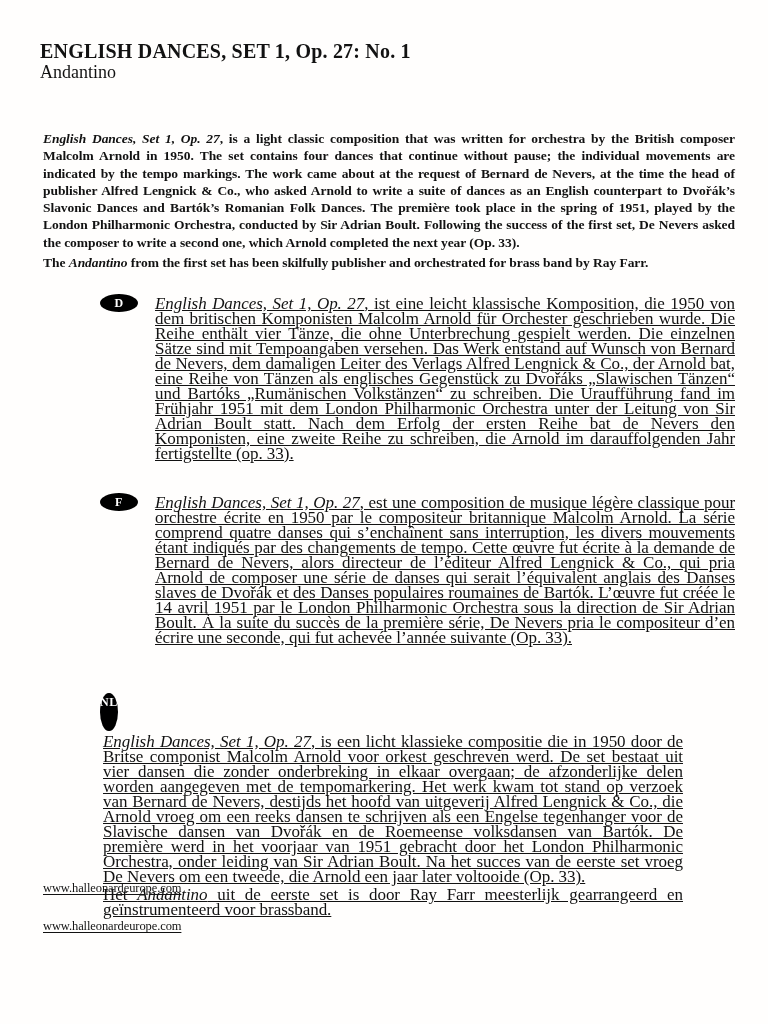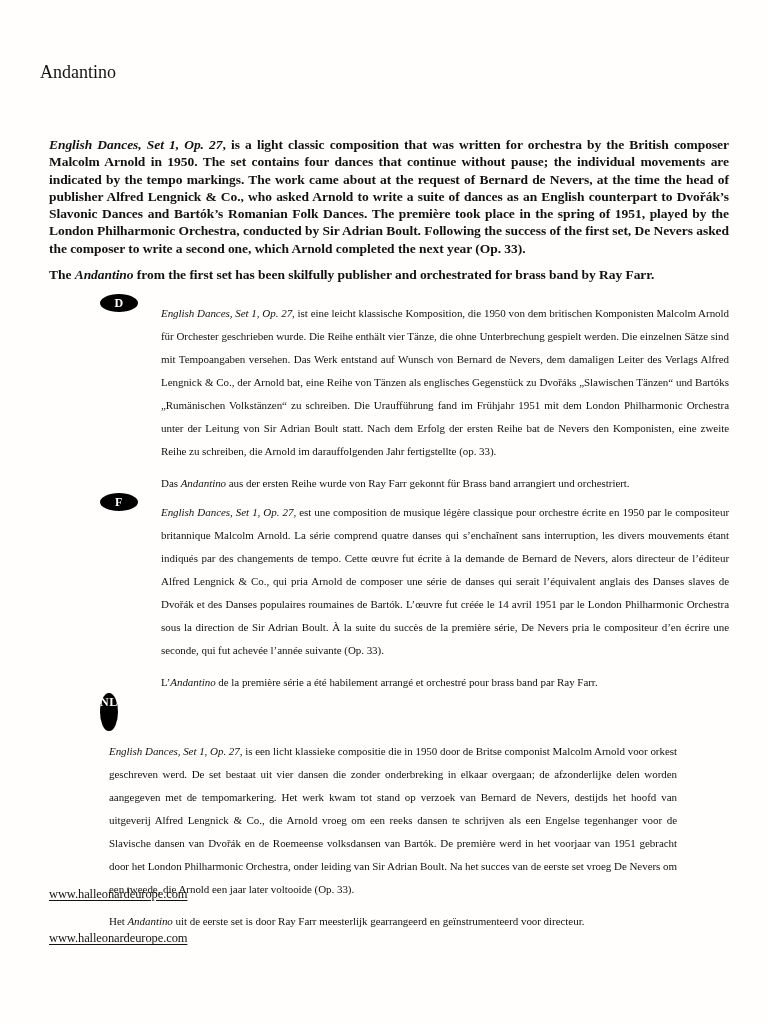--- a/index.html
+++ b/index.html
@@ -29,67 +29,66 @@
   .sec-de { top:293px; }
   .sec-fr { top:492px; }
   .sec-nl { top:692px;flex-direction:column; }
   .lang-badge {
     flex:0 0 38px; height:18px; margin-right:14px; margin-top:1px;
     background:#000; color:#fff; border-radius:50%;
     text-align:center; font-weight:bold; font-size:12px; line-height:18px;
     letter-spacing:0.5px;
   }
   .lang-body {
-    width:586px; font-size:11px; line-height:23px;
-    text-align:justify; letter-spacing:-0.05px;
+    width:586px; font-size:17px; line-height:15px;
+    text-align:justify; letter-spacing:-0.05px;text-decoration:underline;
   }
-  p { margin:9px; }
+  p { margin:3px; }
   .it { font-style:italic; }
   .footer {
     position:absolute; top:859px; left:40px; width:698px;
     font-size:12.5px; line-height:17.8px; letter-spacing:-0.1px;
   }
   .footer p { text-align:justify; }
   .dist-link {
     color:inherit; text-decoration:underline; text-underline-offset:2px; cursor:pointer;
   }
 </style>
 </head>
 <body>
 
 <div class="page">
 
+  <div class="page-title">ENGLISH DANCES, SET 1, Op. 27: No. 1</div>
   <div class="page-subtitle">Andantino</div>
 
   <div class="en-block">
     <p><span class="it">English Dances, Set 1, Op. 27</span><span>, is a light classic composition that was written for orchestra by the British composer Malcolm Arnold in 1950. The set contains four dances that continue without pause; the individual movements are indicated by the tempo markings. The work came about at the request of Bernard de Nevers, at the time the head of publisher Alfred Lengnick &amp; Co., who asked Arnold to write a suite of dances as an English counterpart to Dvořák’s Slavonic Dances and Bartók’s Romanian Folk Dances. The première took place in the spring of 1951, played by the London Philharmonic Orchestra, conducted by Sir Adrian Boult. Following the success of the first set, De Nevers asked the composer to write a second one, which Arnold completed the next year (Op. 33).</span></p>
     <p><span>The </span><span class="it">Andantino</span><span> from the first set has been skilfully publisher and orchestrated for brass band by Ray Farr.</span></p>
   </div>
 
   <div class="lang-section sec-de">
     <span class="lang-badge">D</span>
     <div class="lang-body">
       <p><span class="it">English Dances, Set 1, Op. 27</span><span>, ist eine leicht klassische Komposition, die 1950 von dem britischen Komponisten Malcolm Arnold für Orchester geschrieben wurde. Die Reihe enthält vier Tänze, die ohne Unterbrechung gespielt werden. Die einzelnen Sätze sind mit Tempoangaben versehen. Das Werk entstand auf Wunsch von Bernard de Nevers, dem damaligen Leiter des Verlags Alfred Lengnick &amp; Co., der Arnold bat, eine Reihe von Tänzen als englisches Gegenstück zu Dvořáks „Slawischen Tänzen“ und Bartóks „Rumänischen Volkstänzen“ zu schreiben. Die Uraufführung fand im Frühjahr 1951 mit dem London Philharmonic Orchestra unter der Leitung von Sir Adrian Boult statt. Nach dem Erfolg der ersten Reihe bat de Nevers den Komponisten, eine zweite Reihe zu schreiben, die Arnold im darauffolgenden Jahr fertigstellte (op. 33).</span></p>
-      <p><span>Das </span><span class="it">Andantino</span><span> aus der ersten Reihe wurde von Ray Farr gekonnt für Brass band arrangiert und orchestriert.</span></p>
     </div>
   </div>
 
   <div class="lang-section sec-fr">
     <span class="lang-badge">F</span>
     <div class="lang-body">
       <p><span class="it">English Dances, Set 1, Op. 27</span><span>, est une composition de musique légère classique pour orchestre écrite en 1950 par le compositeur britannique Malcolm Arnold. La série comprend quatre danses qui s’enchaînent sans interruption, les divers mouvements étant indiqués par des changements de tempo. Cette œuvre fut écrite à la demande de Bernard de Nevers, alors directeur de l’éditeur Alfred Lengnick &amp; Co., qui pria Arnold de composer une série de danses qui serait l’équivalent anglais des Danses slaves de Dvořák et des Danses populaires roumaines de Bartók. L’œuvre fut créée le 14 avril 1951 par le London Philharmonic Orchestra sous la direction de Sir Adrian Boult. À la suite du succès de la première série, De Nevers pria le compositeur d’en écrire une seconde, qui fut achevée l’année suivante (Op. 33).</span></p>
-      <p><span>L’</span><span class="it">Andantino</span><span> de la première série a été habilement arrangé et orchestré pour brass band par Ray Farr.</span></p>
     </div>
   </div>
 
   <div class="lang-section sec-nl">
     <span class="lang-badge">NL</span>
     <div class="lang-body">
       <p><span class="it">English Dances, Set 1, Op. 27</span><span>, is een licht klassieke compositie die in 1950 door de Britse componist Malcolm Arnold voor orkest geschreven werd. De set bestaat uit vier dansen die zonder onderbreking in elkaar overgaan; de afzonderlijke delen worden aangegeven met de tempomarkering. Het werk kwam tot stand op verzoek van Bernard de Nevers, destijds het hoofd van uitgeverij Alfred Lengnick &amp; Co., die Arnold vroeg om een reeks dansen te schrijven als een Engelse tegenhanger voor de Slavische dansen van Dvořák en de Roemeense volksdansen van Bartók. De première werd in het voorjaar van 1951 gebracht door het London Philharmonic Orchestra, onder leiding van Sir Adrian Boult. Na het succes van de eerste set vroeg De Nevers om een tweede, die Arnold een jaar later voltooide (Op. 33).</span></p>
-      <p><span>Het </span><span class="it">Andantino</span><span> uit de eerste set is door Ray Farr meesterlijk gearrangeerd en geïnstrumenteerd voor directeur.</span></p>
+      <p><span>Het </span><span class="it">Andantino</span><span> uit de eerste set is door Ray Farr meesterlijk gearrangeerd en geïnstrumenteerd voor brassband.</span></p>
     </div>
   </div>
 
   <div class="footer">
     <p><br>
       <a class="dist-link">www.halleonardeurope.com</a></p>
     <p><br>
       <a class="dist-link">www.halleonardeurope.com</a></p>
   </div>
 

